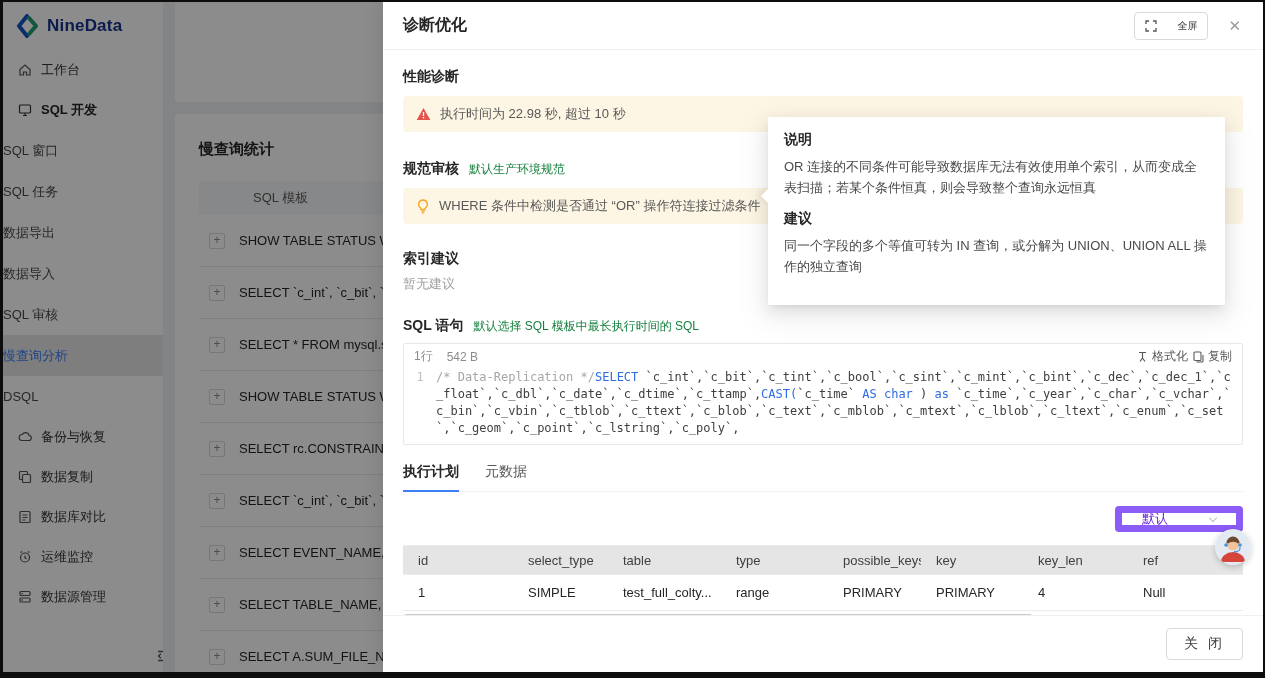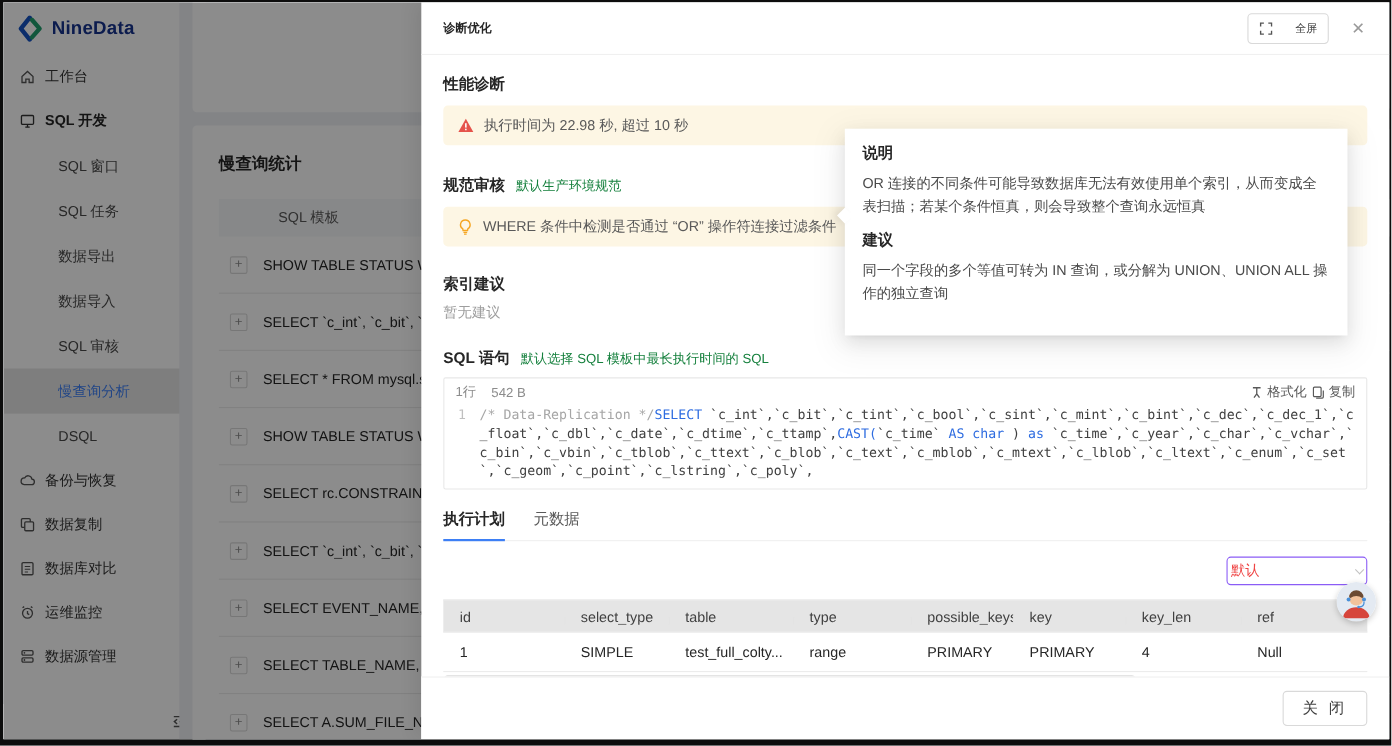--- a/index.html
+++ b/index.html
@@ -8,21 +8,21 @@
 
   
   .app { position:absolute; inset:0; }
   .sidebar { position:absolute; left:0; top:0; bottom:0; width:184px; background:#fff; }
   .logo { height:48px; display:flex; align-items:center; padding-left:13px; gap:5px; }
   .logo-text { font-size:17px; font-weight:bold; color:#17338f; letter-spacing:.2px; }
   .menu { position:absolute; top:48px; left:0; right:0; height:574px; overflow:hidden; }
   .mi { display:flex; align-items:center; height:40px; padding-left:14px; gap:9px; font-size:13px; color:#333; cursor:pointer; }
   .mi .micon { width:15px; height:15px; flex:none; display:flex; align-items:center; justify-content:center; }
   .mi.bold { font-weight:bold; color:#262626; }
-  .smi { display:flex; align-items:center; height:41px; padding-left:50px; font-size:13px; color:#4a4a4a; cursor:pointer; }
+  .smi { display:flex; align-items:center; height:41px; font-size:13px; color:#4a4a4a; cursor:pointer; }
   .smi.active { background:#e5e5e5; color:#3d7ff5; border-right:3px solid #3d7ff5; }
   .chev { width:6px; height:6px; border-right:1.4px solid #8a8a8a; border-bottom:1.4px solid #8a8a8a; display:inline-block; margin-left:auto; margin-right:16px; }
   .chev.down { transform:rotate(45deg); margin-top:-3px; }
   .chev.up { transform:rotate(-135deg); margin-top:3px; }
   .side-thumb { position:absolute; top:145px; right:0; width:3px; height:468px; background:#c9c9c9; border-radius:2px; }
   .side-foot { position:absolute; bottom:0; left:0; right:0; height:32px; background:#fff; display:flex; align-items:center; justify-content:flex-end; padding-right:14px; }
 
   .content { position:absolute; left:160px; top:0; right:0; bottom:0; background:#eff1f5; }
   .ticks { position:absolute; top:18px; left:30px; font-size:11px; color:#8c8c8c; display:flex; gap:85px; }
   .card1 { position:absolute; left:12px; right:0; top:-30px; height:130px; background:#fff; border-radius:4px; }
@@ -31,21 +31,21 @@
   .bg-thead { margin-top:22px; height:34px; background:#f6f7f9; display:flex; align-items:center; padding-left:54px; font-size:13px; color:#595959; }
   .bg-row { height:52px; display:flex; align-items:center; border-bottom:1px solid #ececec; padding-left:10px; gap:14px; }
   .expander { width:16px; height:16px; flex:none; border:1px solid #d9d9d9; border-radius:2px; background:#fff; color:#8c8c8c; font-size:12px; line-height:13px; text-align:center; cursor:pointer; }
   .bg-sql { font-size:13px; color:#262626; white-space:nowrap; overflow:hidden; }
 
   .mask { position:absolute; inset:0; background:rgba(0,0,0,.45); z-index:10; }
 
   
   .drawer { position:absolute; top:0; right:0; bottom:0; width:880px; background:#fff; z-index:20; box-shadow:-6px 0 16px rgba(0,0,0,.08); }
   .d-head { height:48px; border-bottom:1px solid #f0f0f0; display:flex; align-items:center; padding:0 18px 0 20px; }
-  .d-title { font-size:11px; font-weight:600; color:#262626; }
+  .d-title { font-size:16px; font-weight:600; color:#262626; }
   .d-head-right { margin-left:auto; display:flex; align-items:center; gap:16px; }
   .btn-fullscreen { display:flex; align-items:center; gap:20px; height:28px; padding:0 10px; border:1px solid #d9d9d9; border-radius:4px; background:#fff; font-size:10px; color:#404040; cursor:pointer; }
   .d-close { font-size:15px; color:#9a9a9a; cursor:pointer; padding:2px 4px; }
   .d-body { position:absolute; top:48px; left:0; right:0; bottom:57px; padding:18px 20px 0; overflow:hidden; }
   .sec-head { display:flex; align-items:baseline; gap:10px; }
   .sec-title { font-size:14px; font-weight:bold; color:#262626; }
   .sec-meta { font-size:12px; color:#15803d; }
   .alert { margin-top:10px; height:36px; display:flex; align-items:center; gap:9px; padding:0 13px; background:#fdf6e4; border-radius:4px; font-size:13px; color:#595959; }
   .mt26 { margin-top:26px; } .mt24 { margin-top:24px; } .mt28 { margin-top:28px; }
   .muted { margin-top:7px; font-size:13px; color:#9e9e9e; }
@@ -57,21 +57,21 @@
   .code-btn { display:flex; align-items:center; gap:4px; font-size:12px; color:#595959; cursor:pointer; }
   .code-body { display:flex; padding:1px 10px 7px 0; }
   .gutter { width:32px; flex:none; text-align:center; font:12px/17px "DejaVu Sans Mono",monospace; color:#bfbfbf; }
   .codepre { flex:1; font:12px/17px "DejaVu Sans Mono",monospace; color:#404040; white-space:pre-wrap; word-break:break-all; }
   .kw { color:#2e6ce0; } .cmt { color:#a6a6a6; }
 
   .tabs { margin-top:18px; display:flex; gap:26px; border-bottom:1px solid #f0f0f0; }
   .tab { padding-bottom:9px; font-size:14px; color:#595959; cursor:pointer; }
   .tab.active { color:#262626; font-weight:bold; border-bottom:2px solid #3d7ff5; margin-bottom:-1px; }
   .plan-controls { margin-top:14px; display:flex; justify-content:flex-end; }
-  .select { width:128px; height:26px; border:1px solid #8b5cf6; border-radius:4px; display:flex; align-items:center; padding:0 3px; font-size:13px; color:#ef4444; cursor:pointer; background:#fff; }
+  .select { width:128px; height:26px; border:7px solid #8b5cf6; border-radius:4px; display:flex; align-items:center; padding:0 20px; font-size:13px; color:#6d28d9; cursor:pointer; background:#fff; }
   .select .chev { margin-right:0; border-color:#c2c2c2; }
   .plan-table { margin-top:13px; }
   .tr { display:flex; align-items:center; }
   .thead { height:30px; border-top:1px solid #ececec; border-bottom:1px solid #ececec; background:#e5e5e5; }
   .trow { height:36px; border-bottom:1px solid #ececec; }
   .cell { flex:none; padding-left:15px; font-size:13px; color:#262626; white-space:nowrap; overflow:hidden; position:relative; }
   .thead .cell { color:#404040; }
   .thead .cell + .cell::before { content:""; position:absolute; left:0; top:8px; height:14px; width:1px; background:#e3e3e3; }
   .c0{width:110px}.c1{width:95px}.c2{width:113px}.c3{width:107px}.c4{width:93px}.c5{width:102px}.c6{width:105px}.c7{width:95px; flex:1}
   .hscroll { margin-top:3px; width:630px; height:8px; border-radius:4px; background:#c9c9c9; cursor:pointer; }

